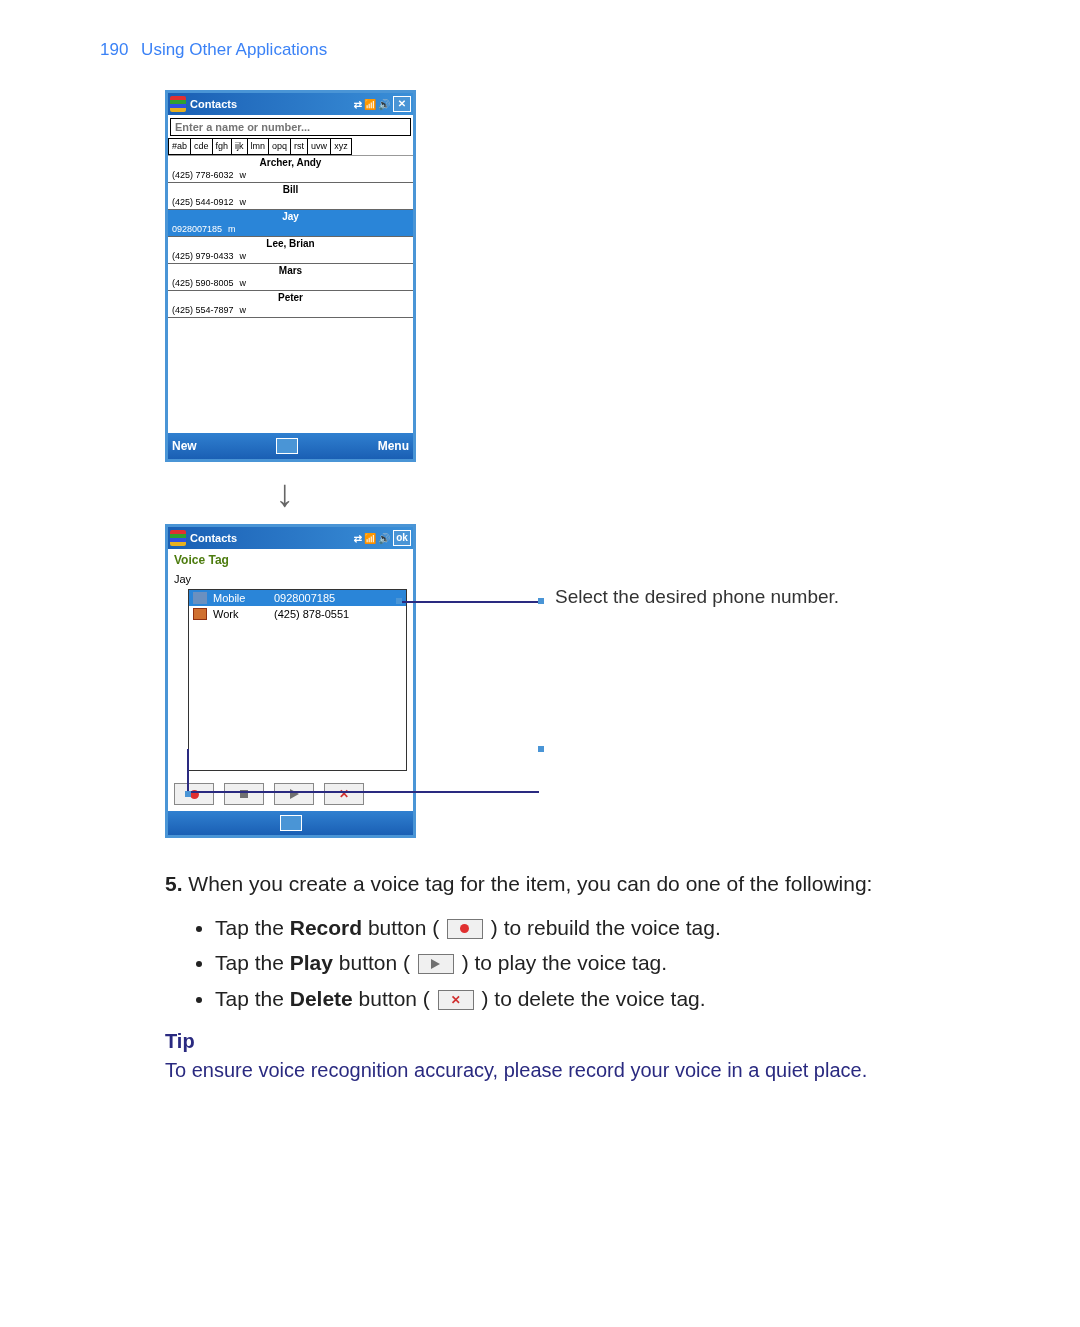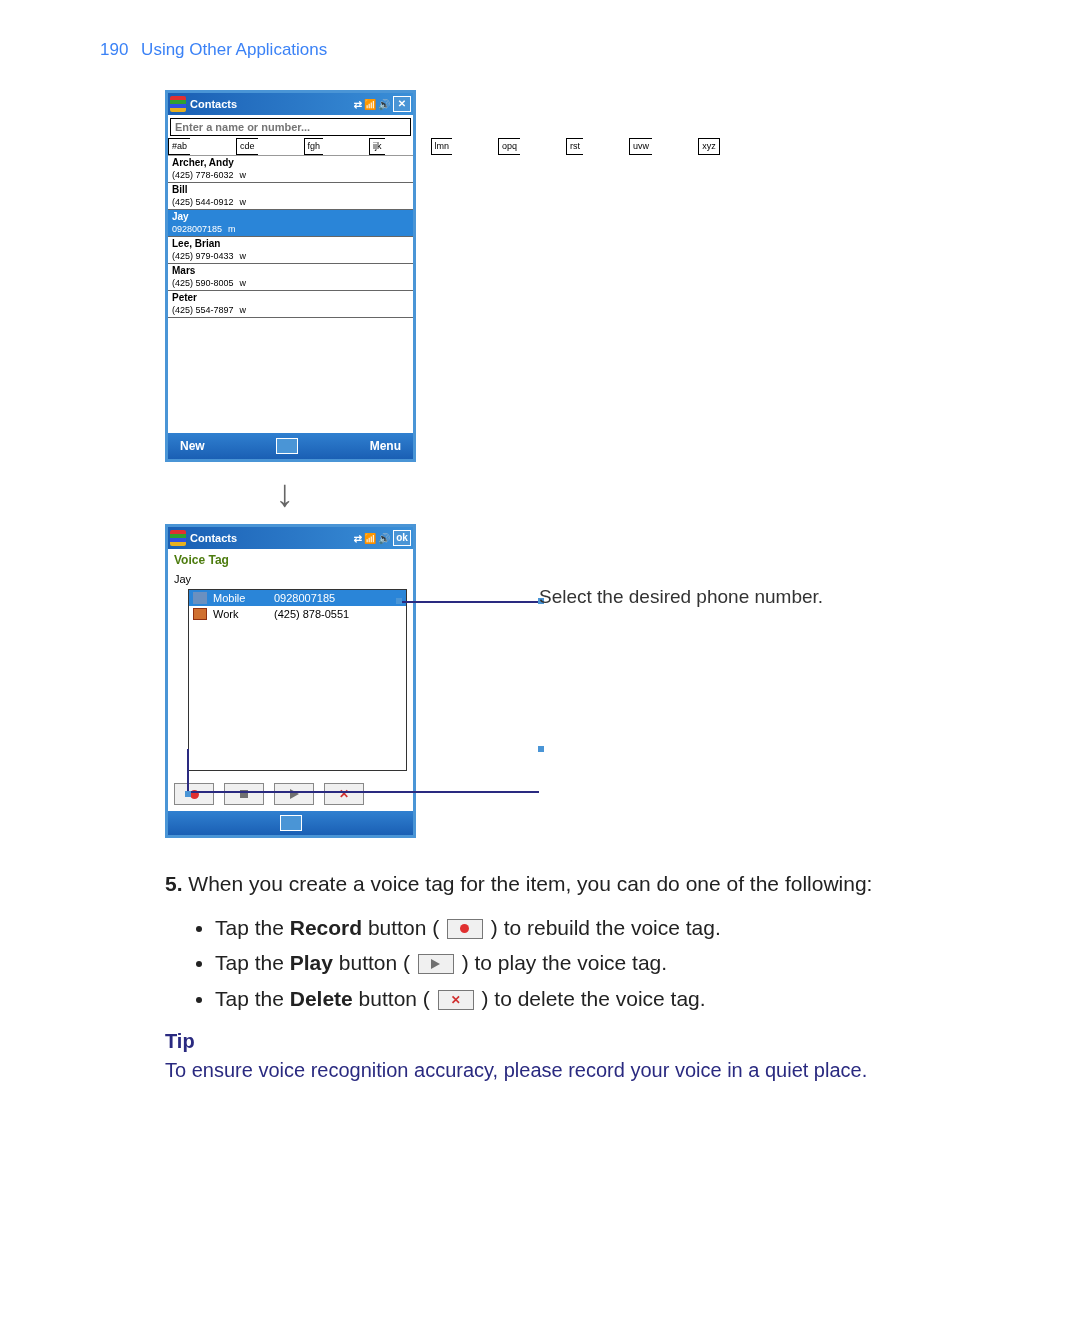--- a/index.html
+++ b/index.html
@@ -69,60 +69,59 @@
     font-weight: bold;
     height: 18px;
     padding: 1px 4px;
   }
 
   
   .letter-tabs {
     display: flex;
     border-bottom: 1px solid #999;
     font-size: 9px;
-    gap: 46px;
   }
   .letter-tab {
     border: 1px solid #000;
     border-right: none;
     padding: 1px 3px;
     background: #fff;
     height: 13px;
     line-height: 12px;
   }
   .letter-tab:last-child { border-right: 1px solid #000; }
 
   
   .contact-row {
     border-bottom: 1px solid #666;
     padding: 1px 4px;
     font-size: 10px;
     line-height: 12px;
     background: #fff;
   }
-  .contact-name { font-weight: bold; }
+  .contact-name { font-weight: bold; text-align: center; }
   .contact-phone { font-size: 9px; }
   .contact-type { margin-left: 6px; }
   .contact-row.selected {
     background: #2a85d8;
     color: #fff;
   }
   .contact-filler { height: 115px; background: #fff; }
 
   
   .bottombar {
     background: linear-gradient(to bottom, #3080d0, #1a5fb4);
     height: 26px;
     display: flex;
     align-items: center;
     justify-content: space-between;
     font-size: 12px;
     font-weight: bold;
     color: #fff;
-    padding: 0 12px;
+    padding: 0 4px;
   }
   .kb-icon {
     width: 20px; height: 14px;
     background: #4a95d6;
     border: 1px solid #fff;
   }
 
   
   .arrow-down {
     margin-left: 175px;
@@ -363,21 +362,21 @@
           </div>
       </div>
       <div class="bottombar-single">
         <span class="kb-icon"></span>
       </div>
     </div>
 
     <div class="ann-line" style="left:300px; top:77px; width:140px;"></div>
     <div class="ann-dot" style="left:296px; top:74px;"></div>
     <div class="ann-dot" style="left:438px; top:74px;"></div>
-    <div class="annotation" style="left:439px; top:60px;">Select the desired phone number.</div>
+    <div class="annotation" style="left:455px; top:60px;">Select the desired phone number.</div>
 
     <div class="ann-line-corner" style="left:87px; top:225px; width:350px; height:42px;"></div>
     <div class="ann-dot" style="left:85px; top:267px;"></div>
     <div class="ann-dot" style="left:438px; top:222px;"></div>
   </div>
 
   <div class="instr">
     <div>
       <span class="step-num">5.</span>
       <span class="step-text">When you create a voice tag for the item, you can do one of the following:</span>

